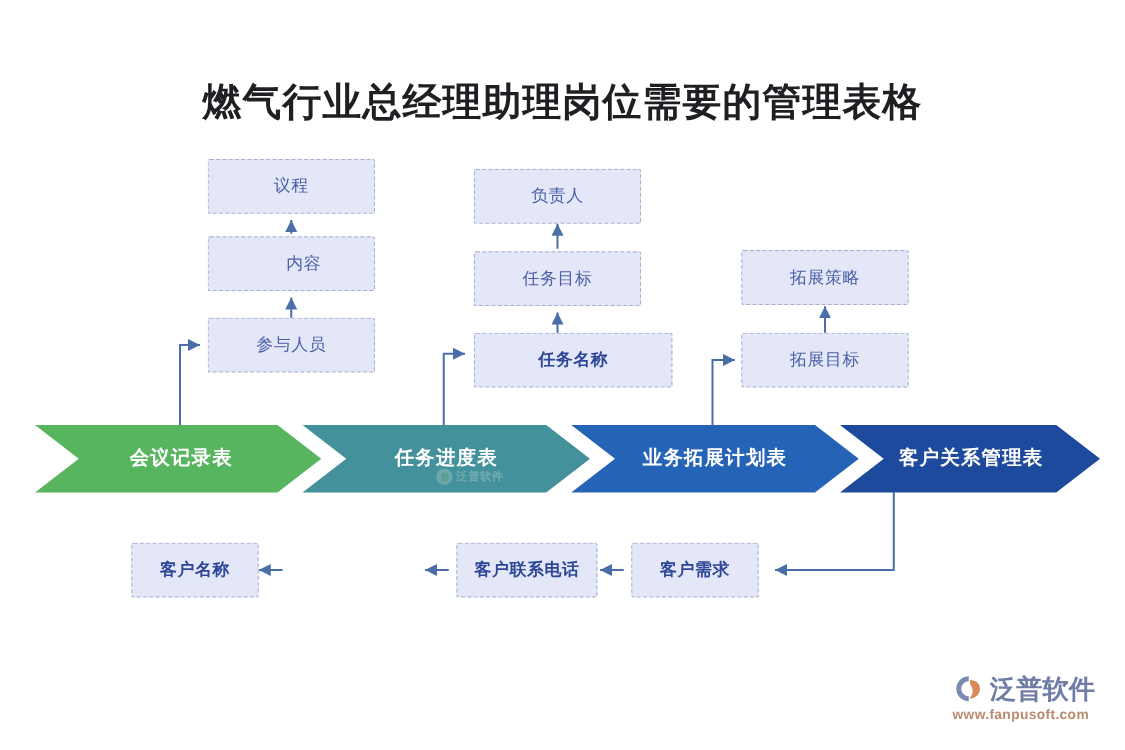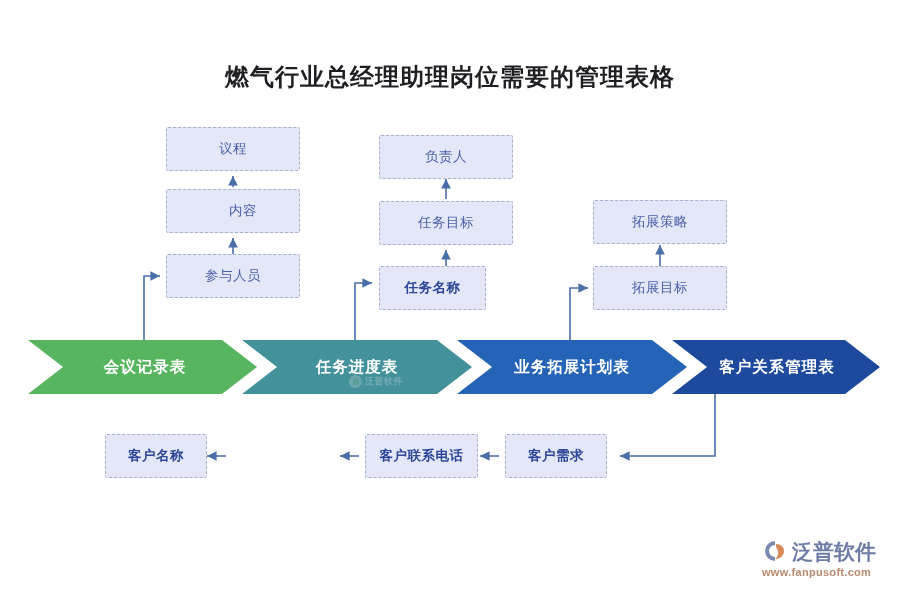--- a/index.html
+++ b/index.html
@@ -15,21 +15,21 @@
     left:0;top:0;
     width:900px;height:600px;
   }
 
   
   .title{
     position:absolute;
     left:0;top:61px;
     width:900px;
     text-align:center;
-    font-size:24px;
+    font-size:31px;
     font-weight:bold;
     color:#1f1f23;
     letter-spacing:1px;
     white-space:nowrap;
   }
 
   
   .wire-layer{
     position:absolute;
     left:0;top:0;
@@ -199,21 +199,21 @@
   <div class="abox" style="left:166px;top:254px;width:134px;height:44px;">
     <span>参与人员</span>
   </div>
 
   <div class="abox" style="left:379px;top:135px;width:134px;height:44px;">
     <span>负责人</span>
   </div>
   <div class="abox" style="left:379px;top:201px;width:134px;height:44px;">
     <span>任务目标</span>
   </div>
-  <div class="abox bold" style="left:379px;top:266px;width:107px;height:44px;">
+  <div class="abox bold" style="left:379px;top:266px;width:159px;height:44px;">
     <span>任务名称</span>
   </div>
 
   <div class="abox" style="left:593px;top:200px;width:134px;height:44px;">
     <span>拓展策略</span>
   </div>
   <div class="abox" style="left:593px;top:266px;width:134px;height:44px;">
     <span>拓展目标</span>
   </div>
 

